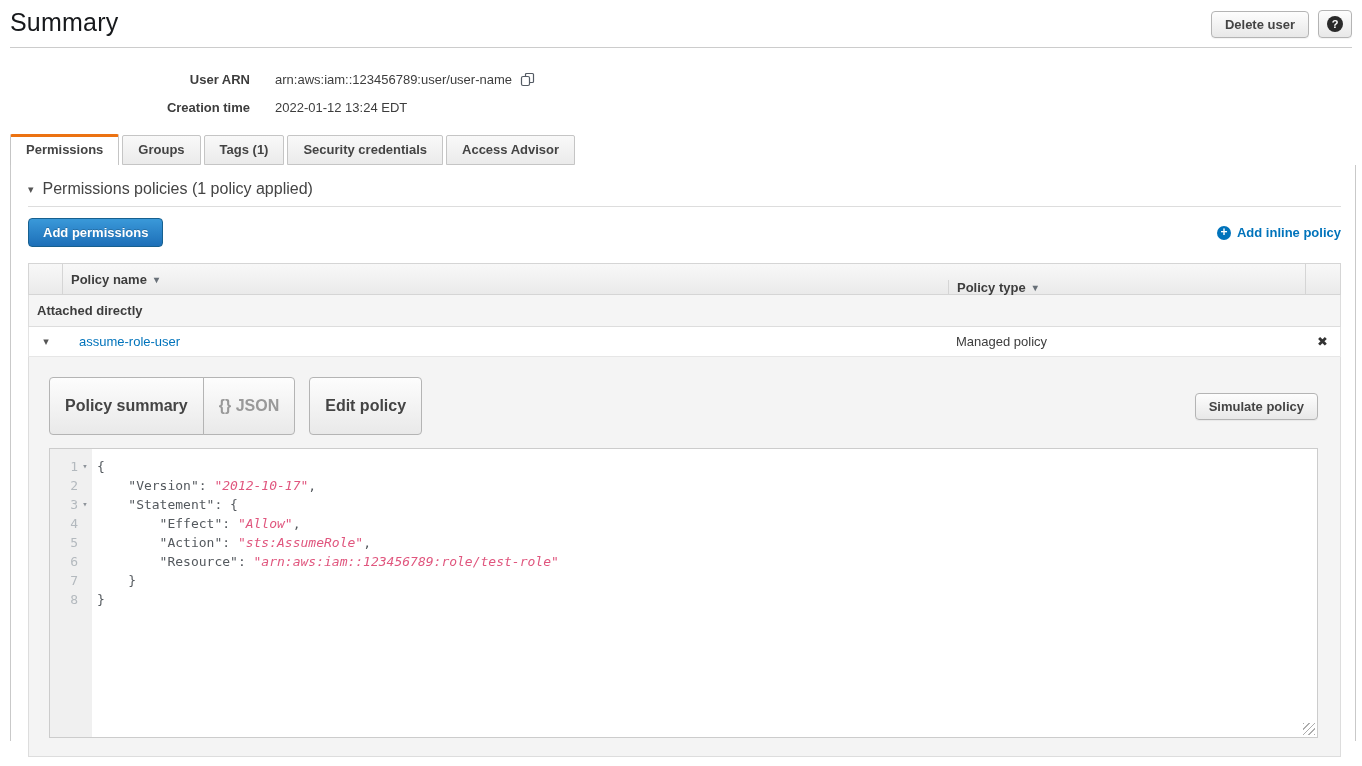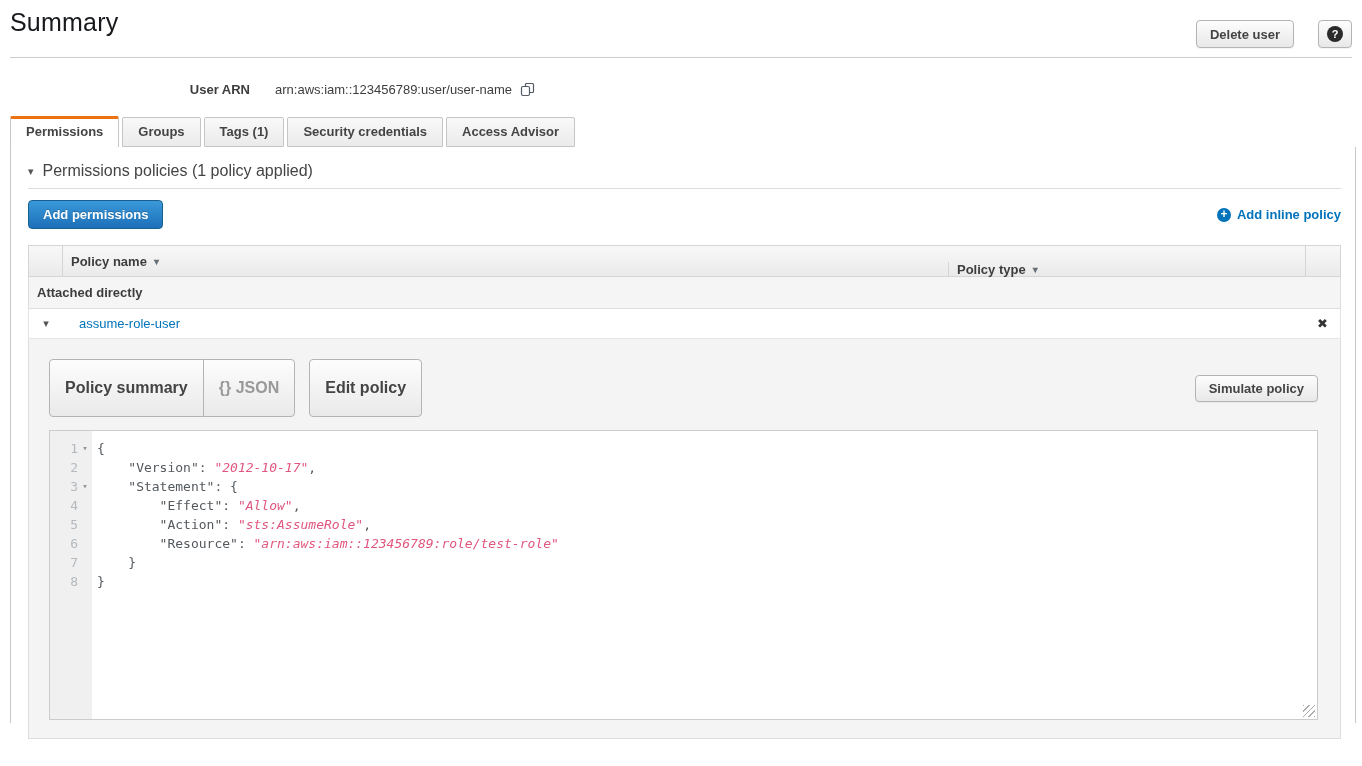--- a/index.html
+++ b/index.html
@@ -3,21 +3,21 @@
 <meta charset="utf-8">
 <style>
   * { margin:0; padding:0; box-sizing:border-box; }
   html,body { width:1362px; height:766px; background:#fff; overflow:hidden;
     font-family:"Liberation Sans", sans-serif; color:#444; font-size:13px; }
 
   
   .top-header { display:flex; justify-content:space-between; align-items:flex-start;
     padding:8px 10px 0 10px; }
   .page-title { font-size:25px; font-weight:400; color:#17191c; letter-spacing:.2px; }
-  .hdr-actions { display:flex; gap:24px; margin-top:12px; }
+  .hdr-actions { display:flex; gap:9px; margin-top:2px;align-items:flex-end; }
   .aws-btn { display:inline-flex; align-items:center; justify-content:center;
     padding:5px 13px; background:linear-gradient(#fdfdfd,#e8e8e8);
     border:1px solid #b4b4b4; border-radius:4px; font-weight:bold; font-size:13px;
     color:#444; cursor:pointer; box-shadow:0 1px 1px rgba(0,0,0,.05); }
   .help-btn { padding:5px 8px; }
   .help-glyph { display:inline-block; width:16px; height:16px; border-radius:50%;
     background:#2a2a2a; color:#fff; font-size:11px; line-height:16px; text-align:center;
     font-weight:bold; }
   .hr-rule { border-bottom:1px solid #ccc; margin:9px 10px 0 10px; }
 
@@ -123,20 +123,24 @@
     <div class="d-value">
       <span>arn:aws:iam::123456789:user/user-name</span>
       <span class="copy-icon">
         <svg width="15" height="15" viewBox="0 0 15 15" fill="none" stroke="#545b64" stroke-width="1.2">
           <rect x="1.5" y="4.5" width="8" height="9" rx="1.5"></rect>
           <path d="M5.5 4.5 V2.5 a1 1 0 0 1 1-1 h6 a1 1 0 0 1 1 1 v7 a1 1 0 0 1 -1 1 h-3"></path>
         </svg>
       </span>
     </div>
   </div>
+  <div class="d-row">
+    <div class="d-label">Creation time</div>
+    <div class="d-value">2022-01-12 13:24 EDT</div>
+  </div>
 </div>
 
 <div class="tabs">
   <div class="tab active">Permissions</div>
   <div class="tab">Groups</div>
   <div class="tab">Tags (1)</div>
   <div class="tab">Security credentials</div>
   <div class="tab">Access Advisor</div>
 </div>
 
@@ -172,20 +176,21 @@
 
     <div class="group-row">
       <span>Attached directly</span>
     </div>
 
     <div class="data-row">
       <div class="row-exp caret">▾</div>
       <div class="row-name">
         <span class="policy-link">assume-role-user</span>
       </div>
+      <div class="row-type">Managed policy</div>
       <div class="row-x">✖</div>
     </div>
 
     <div class="expand-panel">
       <div class="ep-toolbar">
         <div class="seg-group">
           <button class="seg-btn seg-left">Policy summary</button>
           <button class="seg-btn seg-right">{} JSON</button>
         </div>
         <button class="seg-btn gap-btn">Edit policy</button>

